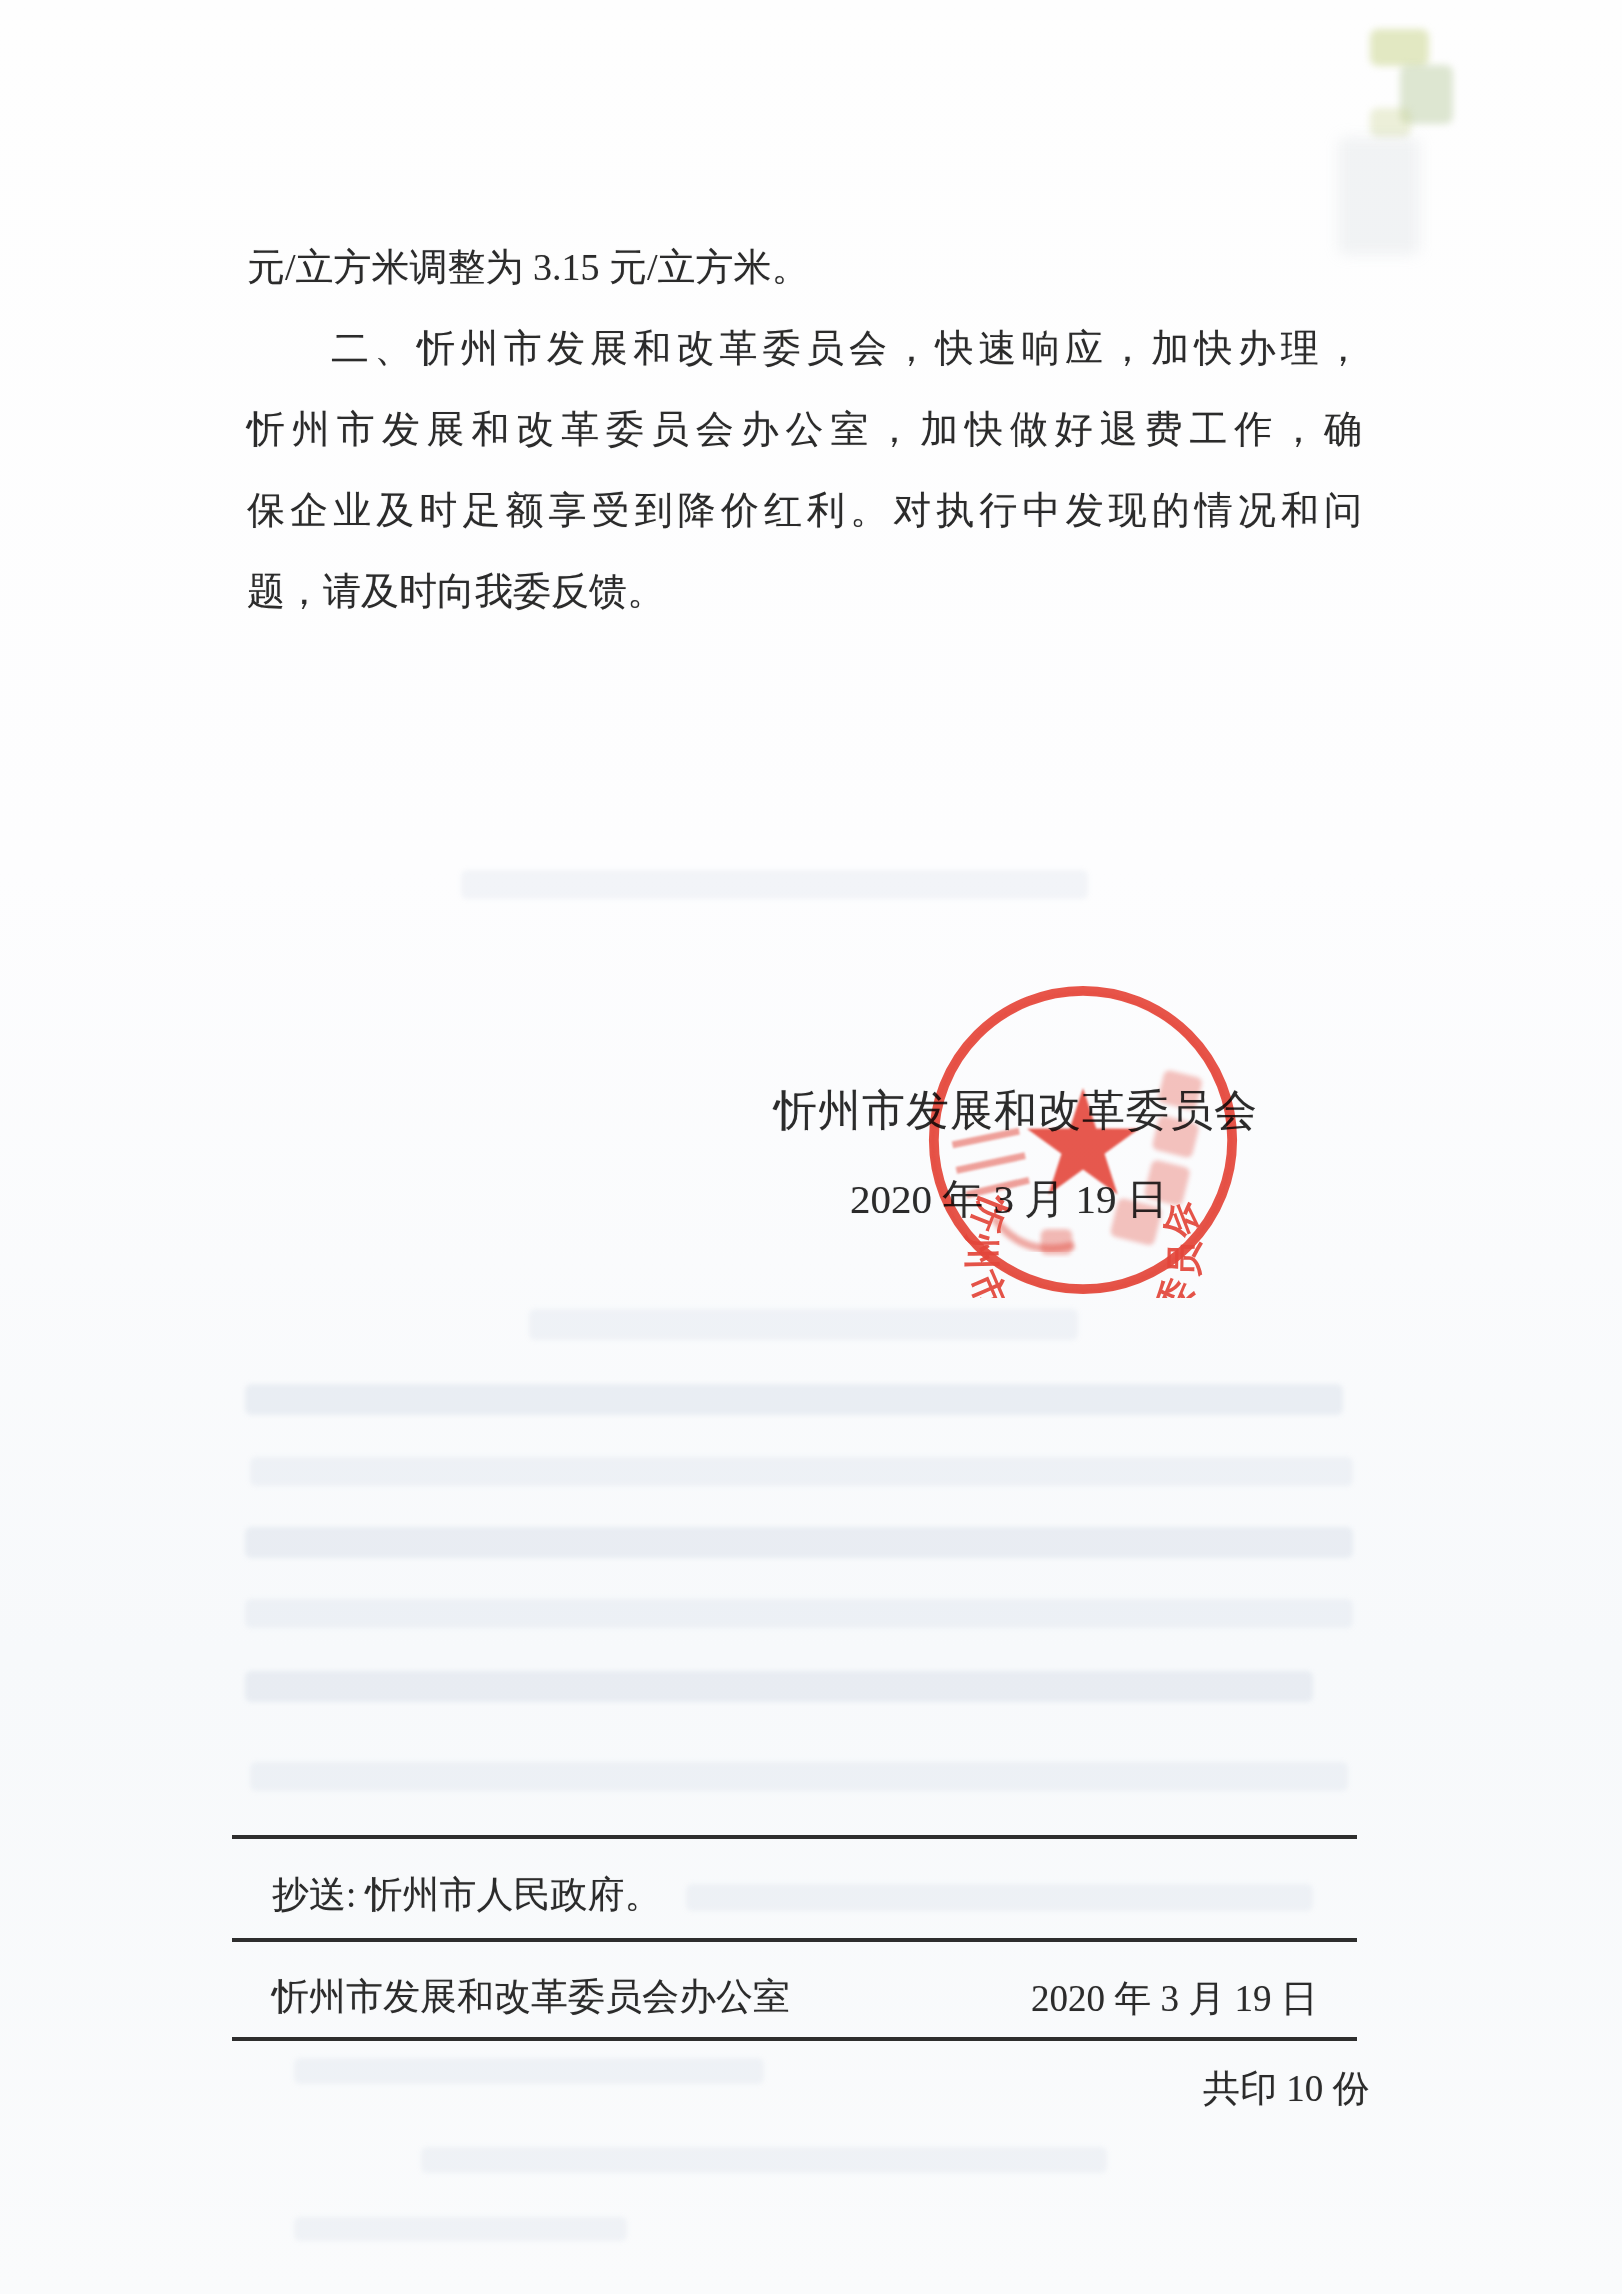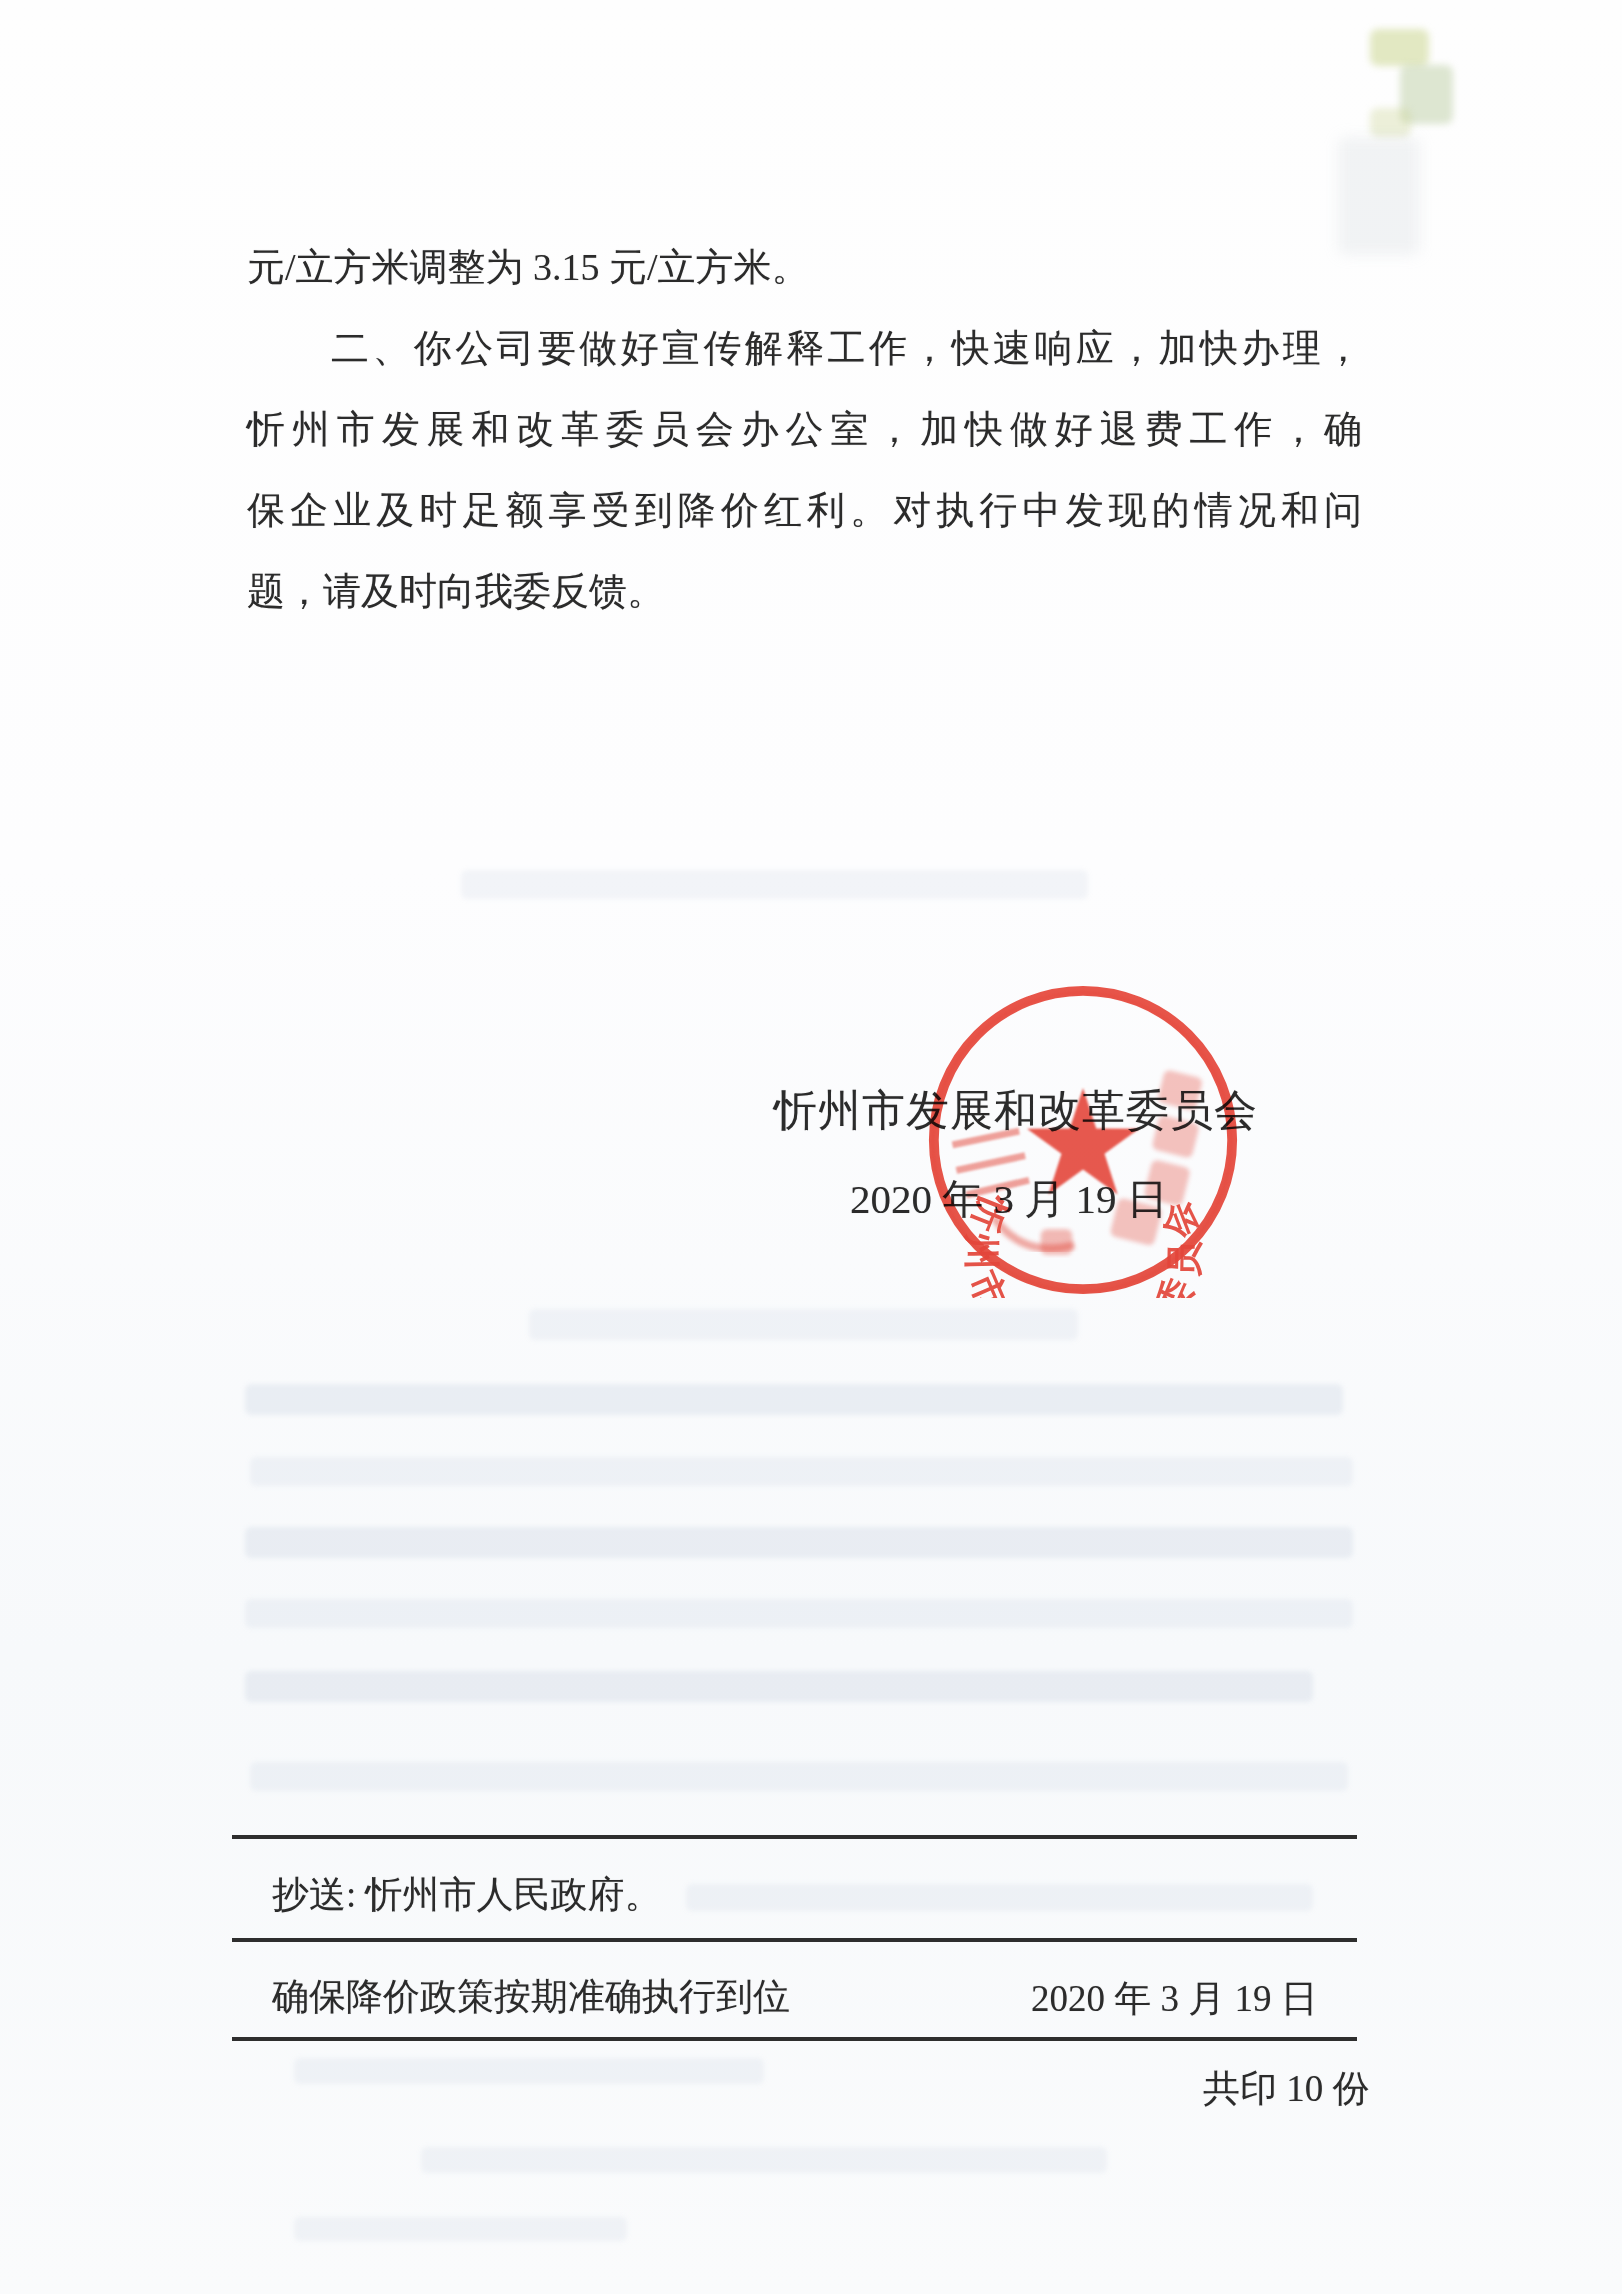--- a/index.html
+++ b/index.html
@@ -98,21 +98,21 @@
   <div class="ghost" style="left:294px;top:2217px;width:333px;height:23.5px;"></div>
 
   <div class="smudge" style="left:1370px;top:29px;width:59px;height:37px;background:rgba(192,206,122,.45);"></div>
   <div class="smudge" style="left:1400px;top:65px;width:53px;height:59px;background:rgba(172,196,142,.40);"></div>
   <div class="smudge" style="left:1370px;top:108px;width:41px;height:29px;background:rgba(204,212,150,.35);"></div>
   <div class="smudge" style="left:1338px;top:137px;width:82px;height:118px;background:rgba(182,192,202,.18);filter:blur(6.9px);"></div>
 
   <div class="body-text">
 
   <div class="body-line">元/立方米调整为 3.15 元/立方米。</div>
-      <div class="body-line indent justify">二、你公司要做好宣传解释工作，快速响应，加快办理，</div>
+      <div class="body-line indent justify">二、忻州市发展和改革委员会，快速响应，加快办理，</div>
       <div class="body-line justify">忻州市发展和改革委员会办公室，加快做好退费工作，确</div>
       <div class="body-line justify">保企业及时足额享受到降价红利。对执行中发现的情况和问</div>
       <div class="body-line">题，请及时向我委反馈。</div>
     </div>
 
   <div>
     <div class="sig-agency">忻州市发展和改革委员会</div>
     <div class="sig-date">2020 年 3 月 19 日</div>
   </div>
 
@@ -147,19 +147,19 @@
       <rect x="240" y="184" width="40" height="40" rx="6"></rect>
       <rect x="216" y="230" width="46" height="40" rx="6"></rect>
     </g>
     <path d="M 70 240 q 30 42 82 28" fill="none" stroke="#e8564a" stroke-width="8" opacity="0.5" filter="url(#blur2)"></path>
     <rect x="118" y="252" width="32" height="26" rx="6" fill="#e8564a" opacity="0.4" filter="url(#blur2)"></rect>
   </svg>
 
   <div class="rule rule-1"></div>
   <div class="footer-cc">抄送: 忻州市人民政府。</div>
   <div class="rule rule-2"></div>
-  <div class="footer-office">确保降价政策按期准确执行到位</div>
+  <div class="footer-office">忻州市发展和改革委员会办公室</div>
   <div class="footer-date">2020 年 3 月 19 日</div>
   <div class="rule rule-3"></div>
   <div class="footer-copies">共印 10 份</div>
 
 </div>
 
 
 </body></html>

